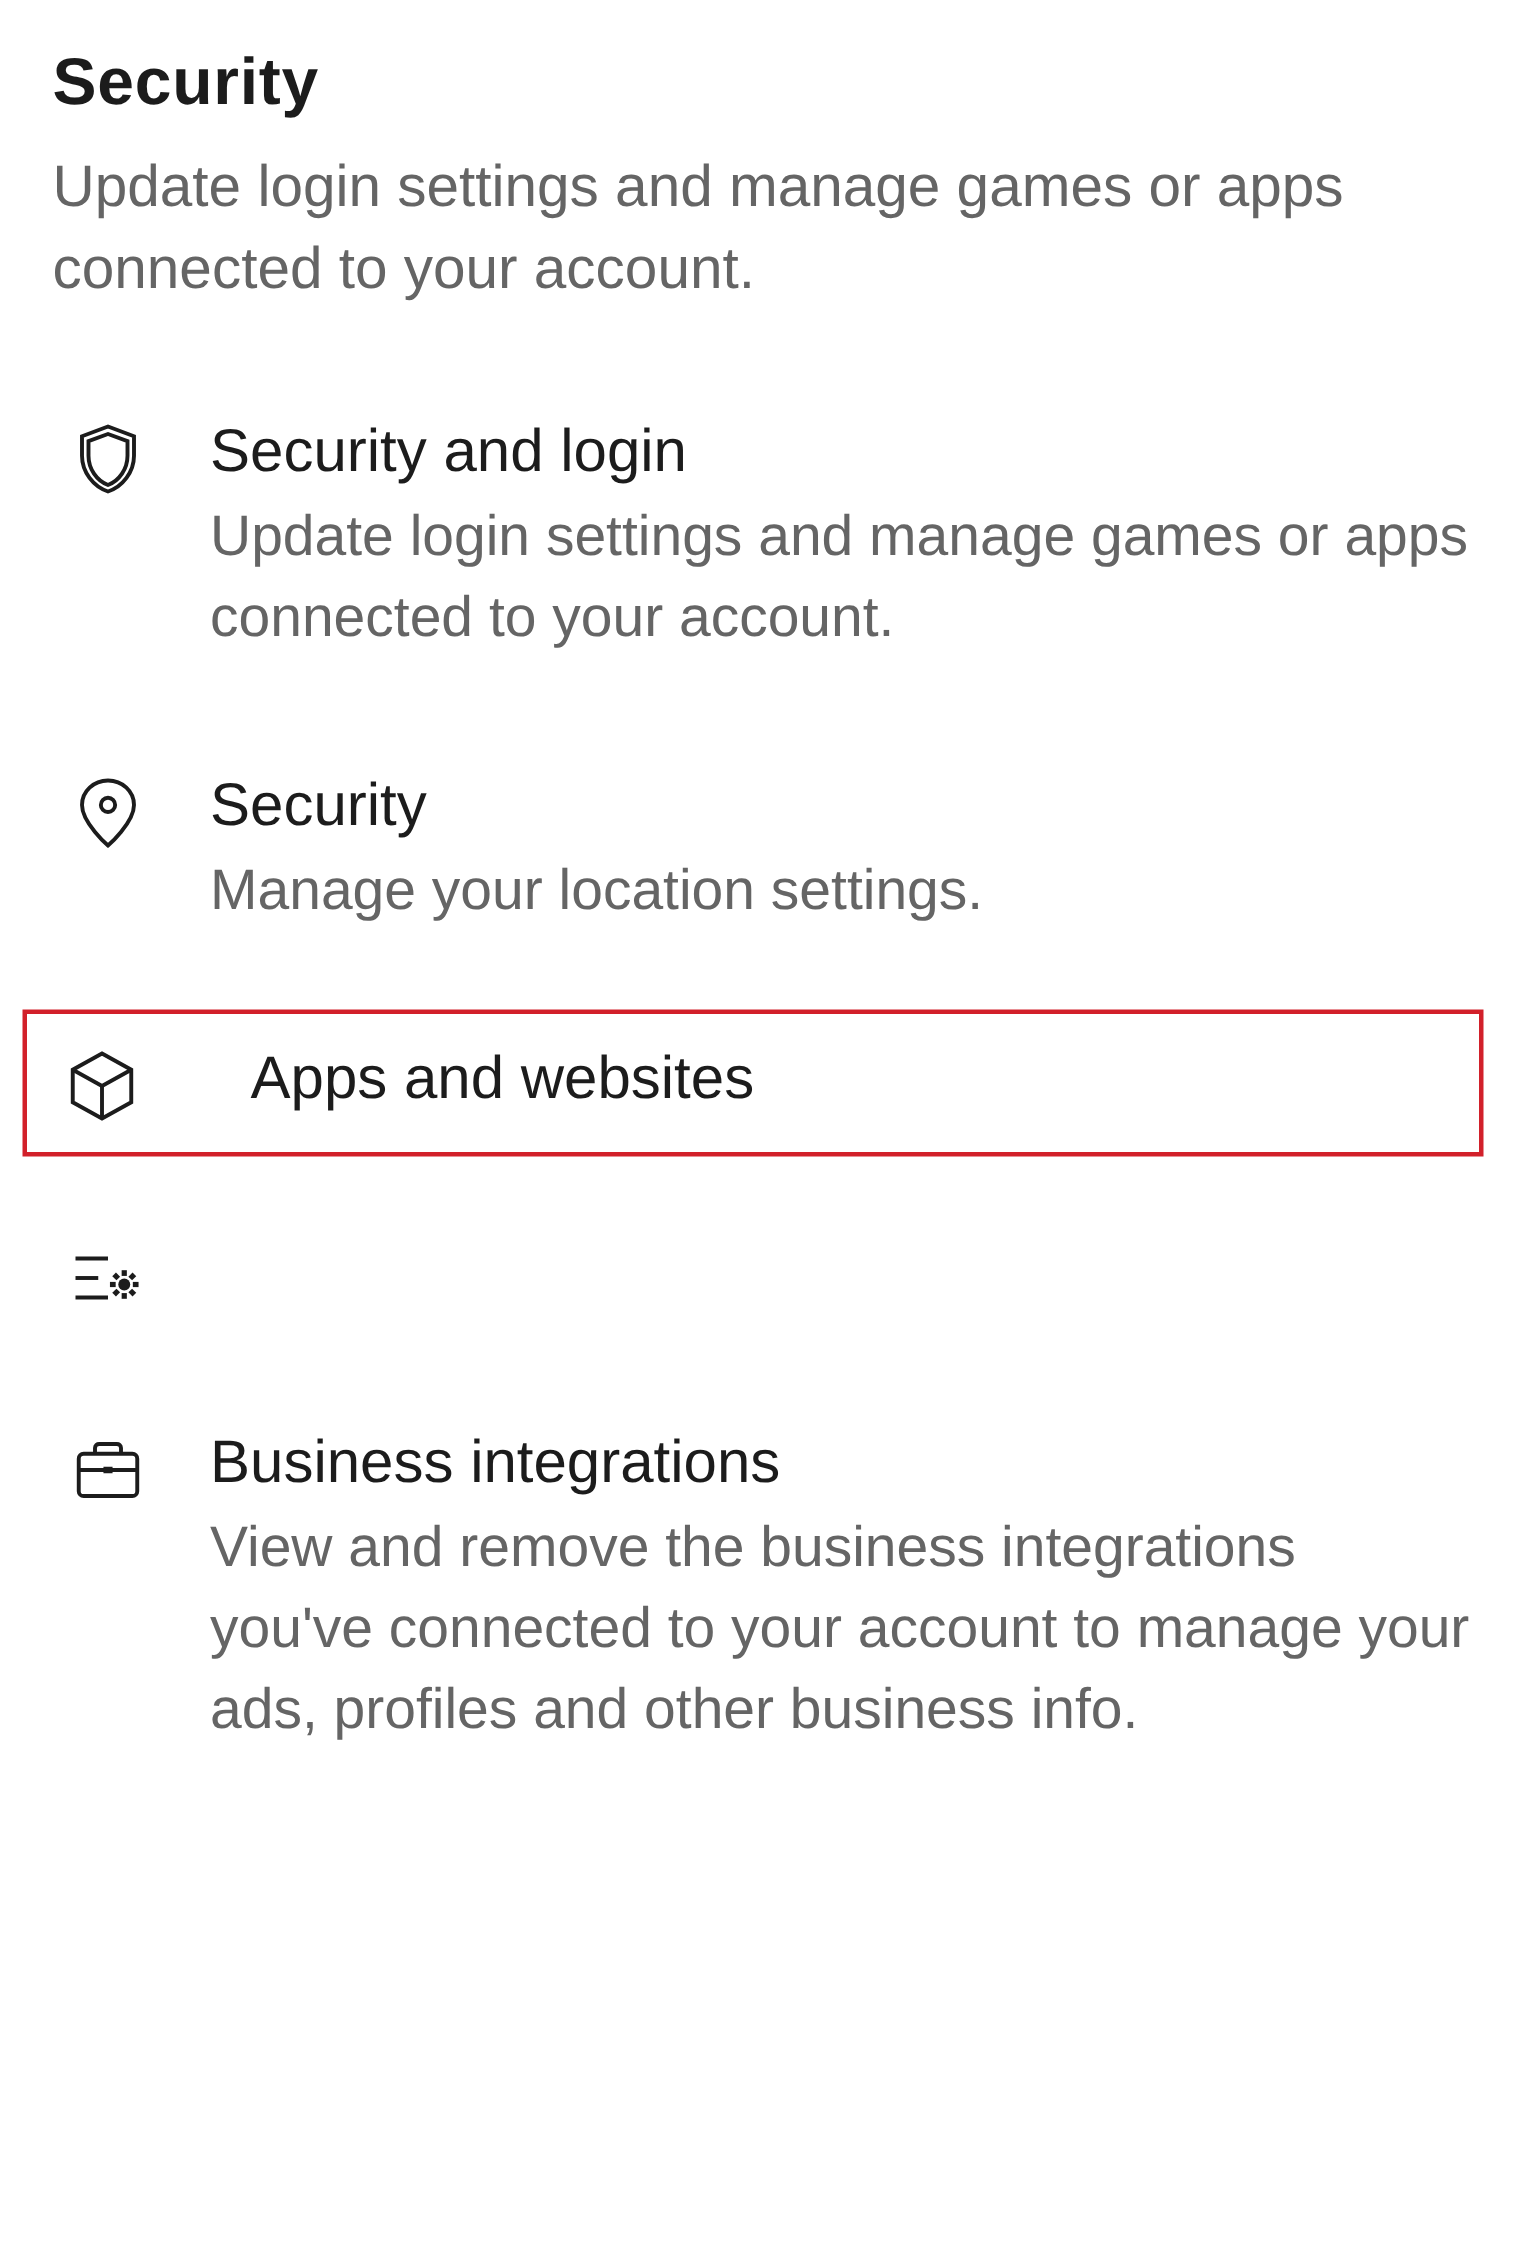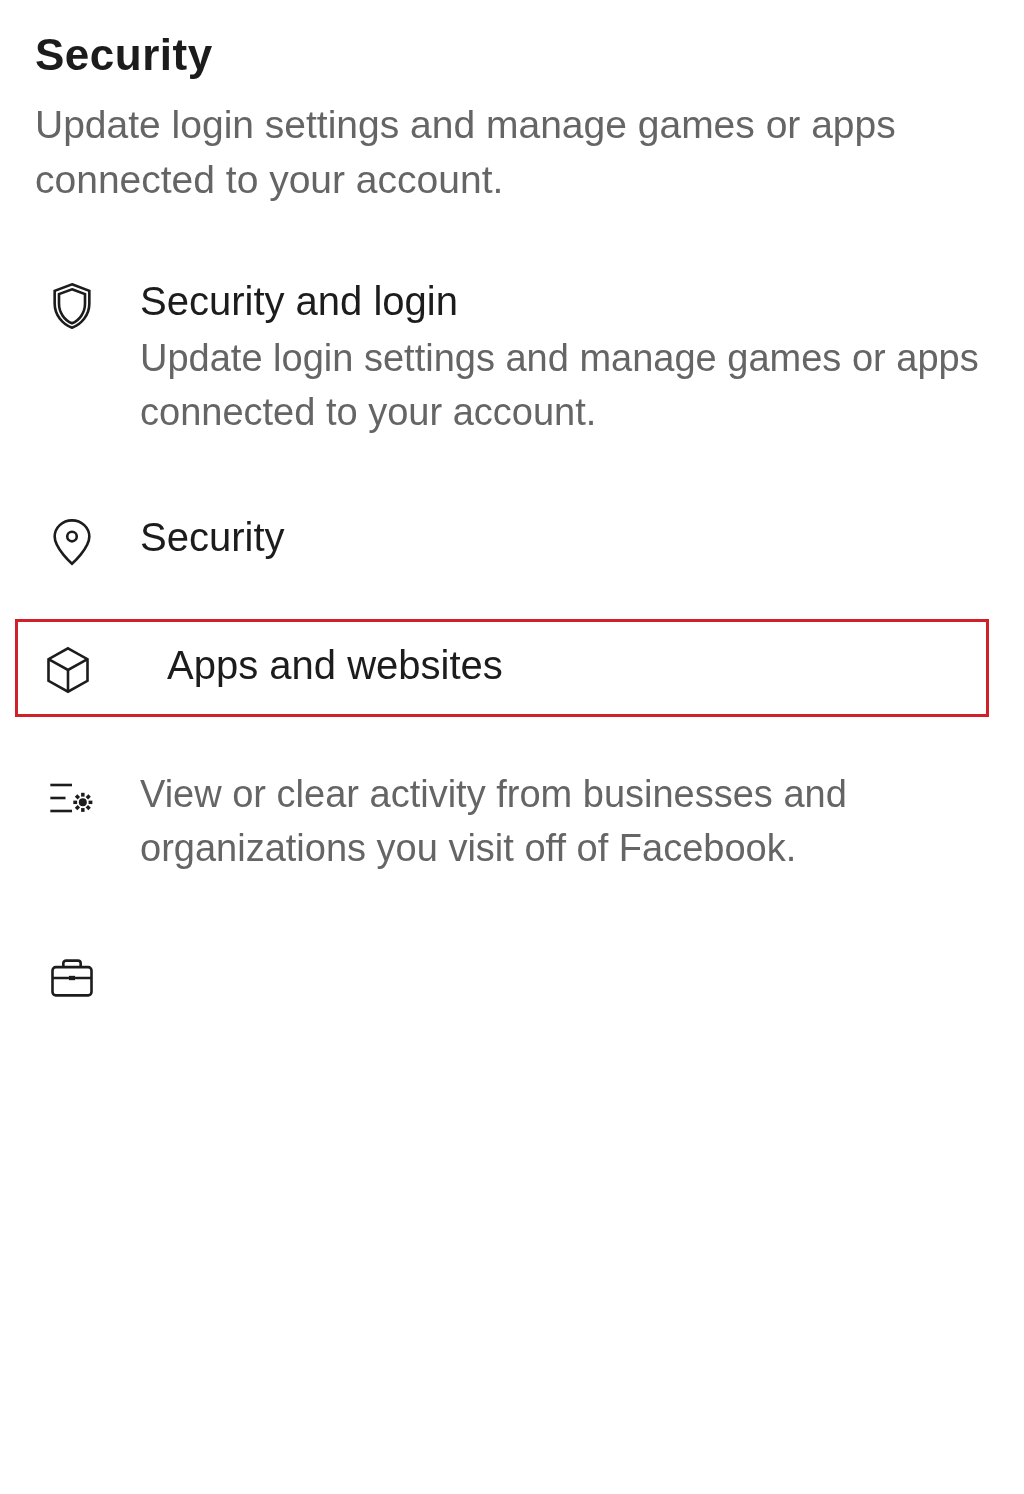--- a/index.html
+++ b/index.html
@@ -101,20 +101,21 @@
 
   <div class="setting-item">
     <div class="setting-icon">
       <svg viewBox="0 0 24 24">
         <path d="M12 22 C12 22 20 15 20 9.5 C20 5.36 16.42 2 12 2 C7.58 2 4 5.36 4 9.5 C4 15 12 22 12 22 Z"></path>
         <circle cx="12" cy="9.5" r="2.2"></circle>
       </svg>
     </div>
     <div class="setting-text">
       <div class="setting-title">Security</div>
+      <div class="setting-desc">Manage your location settings.</div>
     </div>
   </div>
 
   <div class="setting-item highlighted">
     <div class="setting-icon">
       <svg viewBox="0 0 24 24">
         <path d="M12 2 L21 7 L21 17 L12 22 L3 17 L3 7 Z"></path>
         <path d="M3 7 L12 12 L21 7"></path>
         <path d="M12 12 L12 22"></path>
       </svg>
@@ -139,28 +140,31 @@
             <line x1="5.5" y1="0" x2="3.3" y2="0"></line>
             <line x1="-3.9" y1="-3.9" x2="-2.3" y2="-2.3"></line>
             <line x1="3.9" y1="3.9" x2="2.3" y2="2.3"></line>
             <line x1="-3.9" y1="3.9" x2="-2.3" y2="2.3"></line>
             <line x1="3.9" y1="-3.9" x2="2.3" y2="-2.3"></line>
           </g>
         </g>
       </svg>
     </div>
     <div class="setting-text">
-      <div class="setting-desc">View or clear activity from businesses and organizations you visit off of Facebook.</div>
     </div>
   </div>
 
   <div class="setting-item">
     <div class="setting-icon">
       <svg viewBox="0 0 24 24">
         <rect x="3" y="7" width="18" height="13" rx="1.5"></rect>
         <path d="M8 7 V5.2 C8 4.4 8.6 4 9.3 4 H14.7 C15.4 4 16 4.4 16 5.2 V7"></path>
         <line x1="3" y1="12" x2="21" y2="12"></line>
         <rect x="10.6" y="11" width="2.8" height="2" fill="#1c1c1c" stroke="none"></rect>
       </svg>
     </div>
+    <div class="setting-text">
+      <div class="setting-title">Business integrations</div>
+      <div class="setting-desc">View and remove the business integrations you've connected to your account to manage your ads, profiles and other business info.</div>
+    </div>
   </div>
 
 </div>
 
 </body></html>

